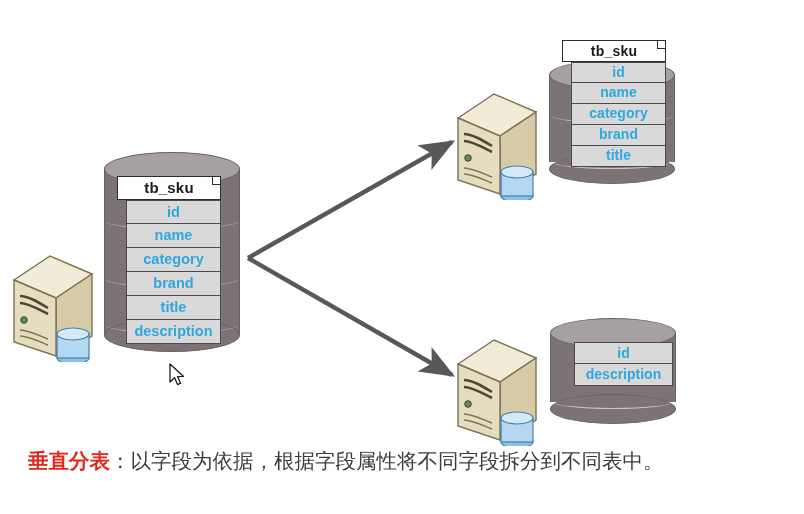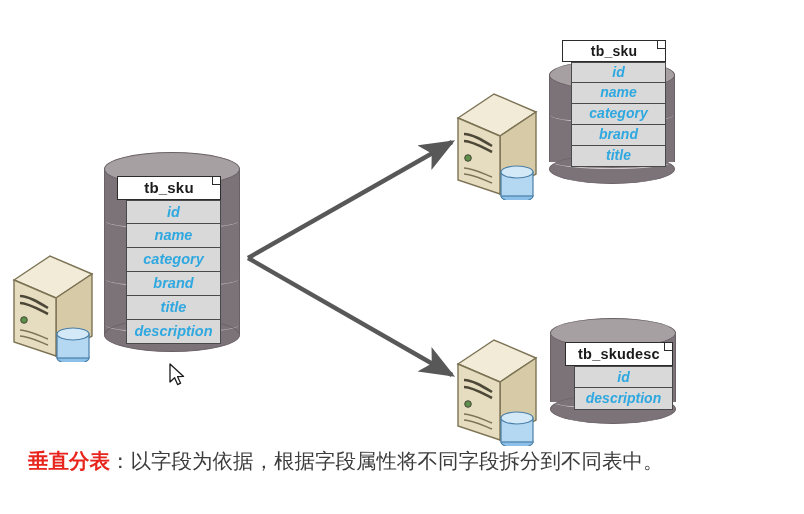--- a/index.html
+++ b/index.html
@@ -83,21 +83,20 @@
     top: -1px;
     width: 8px;
     height: 8px;
     background: #ffffff;
     border-left: 1.6px solid #2b2b2b;
     border-bottom: 1.6px solid #2b2b2b;
     transform: rotate(0deg);
   }
   .tbl-fields {
     box-sizing: border-box;
-    font-style: italic;
   }
   .tbl-field {
     background: #d9d9d9;
     border: 1.4px solid #4a4a4a;
     border-top: none;
     color: #2fa8e0;
     font-weight: 700;
     text-align: center;
     box-sizing: border-box;
     white-space: nowrap;
@@ -253,21 +252,20 @@
   </div>
 
   <div class="cylinder" style="left:550px; top:318px; width:126px; height:104px; z-index:3;">
     <div class="cyl-body" style="top:14px; height:70px;"></div>
     <div class="cyl-bottom" style="top:76px; height:28px;"></div>
     <div class="cyl-top" style="top:0px; height:28px;"></div>
     <div class="cyl-ring" style="top:76px;"></div>
   </div>
 
   <div class="table-card" style="left:565px; top:342px; width:108px;">
-    <div class="tbl-title" style="height:24px; line-height:22px; font-size:14.5px; width:108px;">tb_skudesc</div>
     <div class="tbl-fields" style="margin-left:9px; width:99px;">
       <div class="tbl-field" style="height:22px; line-height:20px; font-size:14px;">id</div>
       <div class="tbl-field" style="height:22px; line-height:20px; font-size:14px;">description</div>
     </div>
   </div>
 
   <svg id="cursor" width="20" height="26" viewBox="0 0 20 26" style="left:168px; top:363px;">
     <path d="M2,1 L2,19 L6.6,14.8 L9.6,21.6 L12.6,20.2 L9.6,13.7 L15.6,13.4 Z" fill="#ffffff" stroke="#1a1a1a" stroke-width="1.3" stroke-linejoin="round"></path>
   </svg>
 

